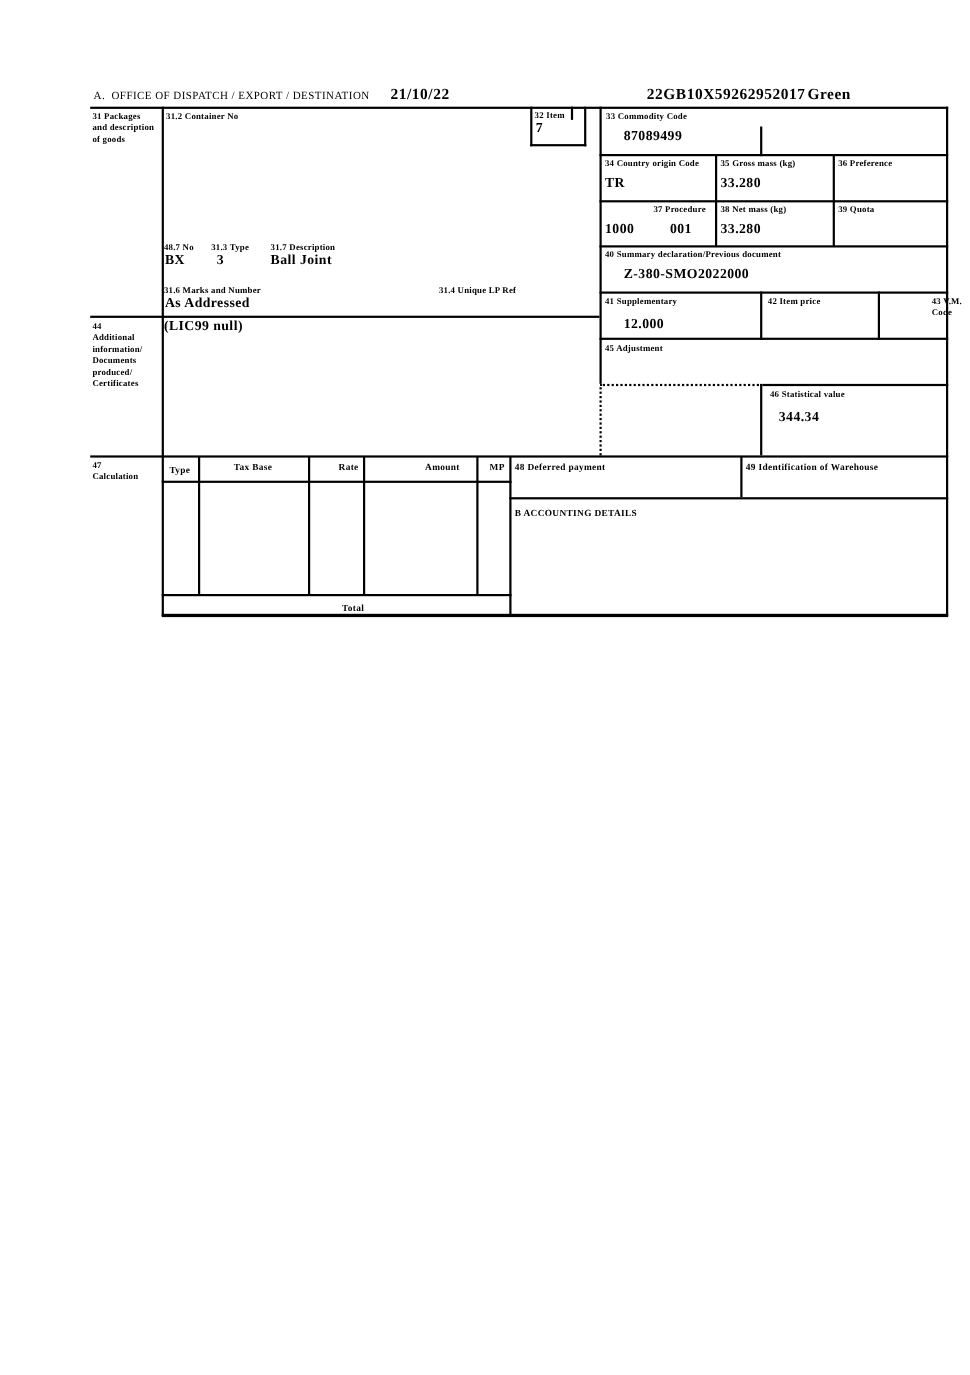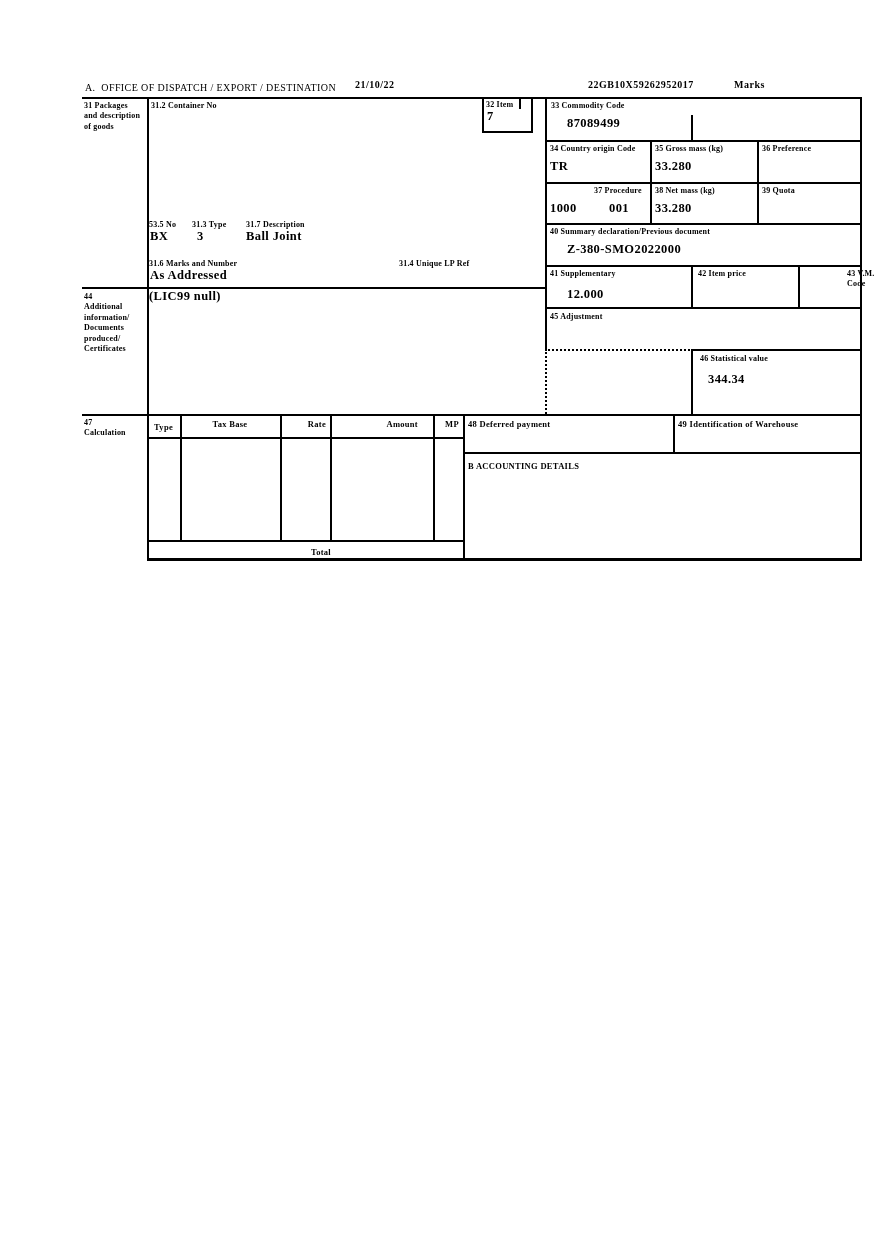--- a/index.html
+++ b/index.html
@@ -2,36 +2,36 @@
 <html><head>
 <meta charset="utf-8">
 <style>
   html,body{margin:0;padding:0;background:#fff;}
   #page{position:relative;width:882px;height:1250px;background:#ffffff;overflow:hidden;
         font-family:"Liberation Serif",serif;color:#000;}
   .lbl{position:absolute;font-weight:700;font-size:8px;line-height:1.3;letter-spacing:0.2px;}
   .lbl-md{position:absolute;font-weight:700;font-size:8.5px;line-height:1.3;letter-spacing:0.3px;}
   .val{position:absolute;font-weight:700;font-size:12.5px;line-height:1.1;letter-spacing:0.4px;}
   .hdr-sm{position:absolute;font-weight:400;font-size:10px;letter-spacing:0.4px;white-space:pre;}
-  .hdr-lg{position:absolute;font-weight:700;font-size:10px;letter-spacing:0.5px;white-space:pre;}
+  .hdr-lg{position:absolute;font-weight:700;font-size:14px;letter-spacing:0.5px;white-space:pre;}
   .hl{position:absolute;background:#000;height:2px;}
   .vl{position:absolute;background:#000;width:2px;}
   .hl-dot{position:absolute;border-top:2px dotted #000;height:0;}
   .vl-dot{position:absolute;border-left:2px dotted #000;width:0;}
   .ctr{text-align:center;}
 </style>
 </head>
 <body>
 
 <div id="page">
 
   <span class="hdr-sm" style="left:85px;top:82px;">A.  OFFICE OF DISPATCH / EXPORT / DESTINATION</span>
   <span class="hdr-lg" style="left:355px;top:79px;">21/10/22</span>
   <span class="hdr-lg" style="left:588px;top:79px;">22GB10X59262952017</span>
-  <span class="hdr-lg" style="left:734px;top:79px;">Marks</span>
+  <span class="hdr-lg" style="left:734px;top:79px;">Green</span>
 
   <div class="hl" style="left:82px;top:97px;width:780px;"></div>
   <div class="vl" style="left:147px;top:97px;height:463px;"></div>
   <div class="vl" style="left:545px;top:97px;height:252px;"></div>
   <div class="vl-dot" style="left:545px;top:349px;height:65px;"></div>
   <div class="vl" style="left:860px;top:97px;height:463px;"></div>
   <div class="hl" style="left:82px;top:287px;width:463px;"></div>
   <div class="hl" style="left:82px;top:414px;width:780px;"></div>
 
   <div class="vl" style="left:482px;top:97px;height:36px;"></div>
@@ -68,21 +68,21 @@
 
   <div class="lbl" style="left:84px;top:101px;width:58px;">
     <span>31</span>
     <span>Packages and description of goods</span>
   </div>
   <span class="lbl" style="left:151px;top:101px;">31.2 Container No</span>
 
   <span class="lbl" style="left:486px;top:100px;">32 Item</span>
   <span class="val" style="left:487px;top:110px;">7</span>
 
-  <span class="lbl" style="left:149px;top:220px;">53.5 No</span>
+  <span class="lbl" style="left:149px;top:220px;">48.7 No</span>
   <span class="lbl" style="left:192px;top:220px;">31.3 Type</span>
   <span class="lbl" style="left:246px;top:220px;">31.7 Description</span>
   <span class="val" style="left:150px;top:230px;">BX</span>
   <span class="val" style="left:197px;top:230px;">3</span>
   <span class="val" style="left:246px;top:230px;">Ball Joint</span>
 
   <span class="lbl" style="left:149px;top:259px;">31.6 Marks and Number</span>
   <span class="lbl" style="left:399px;top:259px;">31.4 Unique LP Ref</span>
   <span class="val" style="left:150px;top:269px;">As Addressed</span>
 

